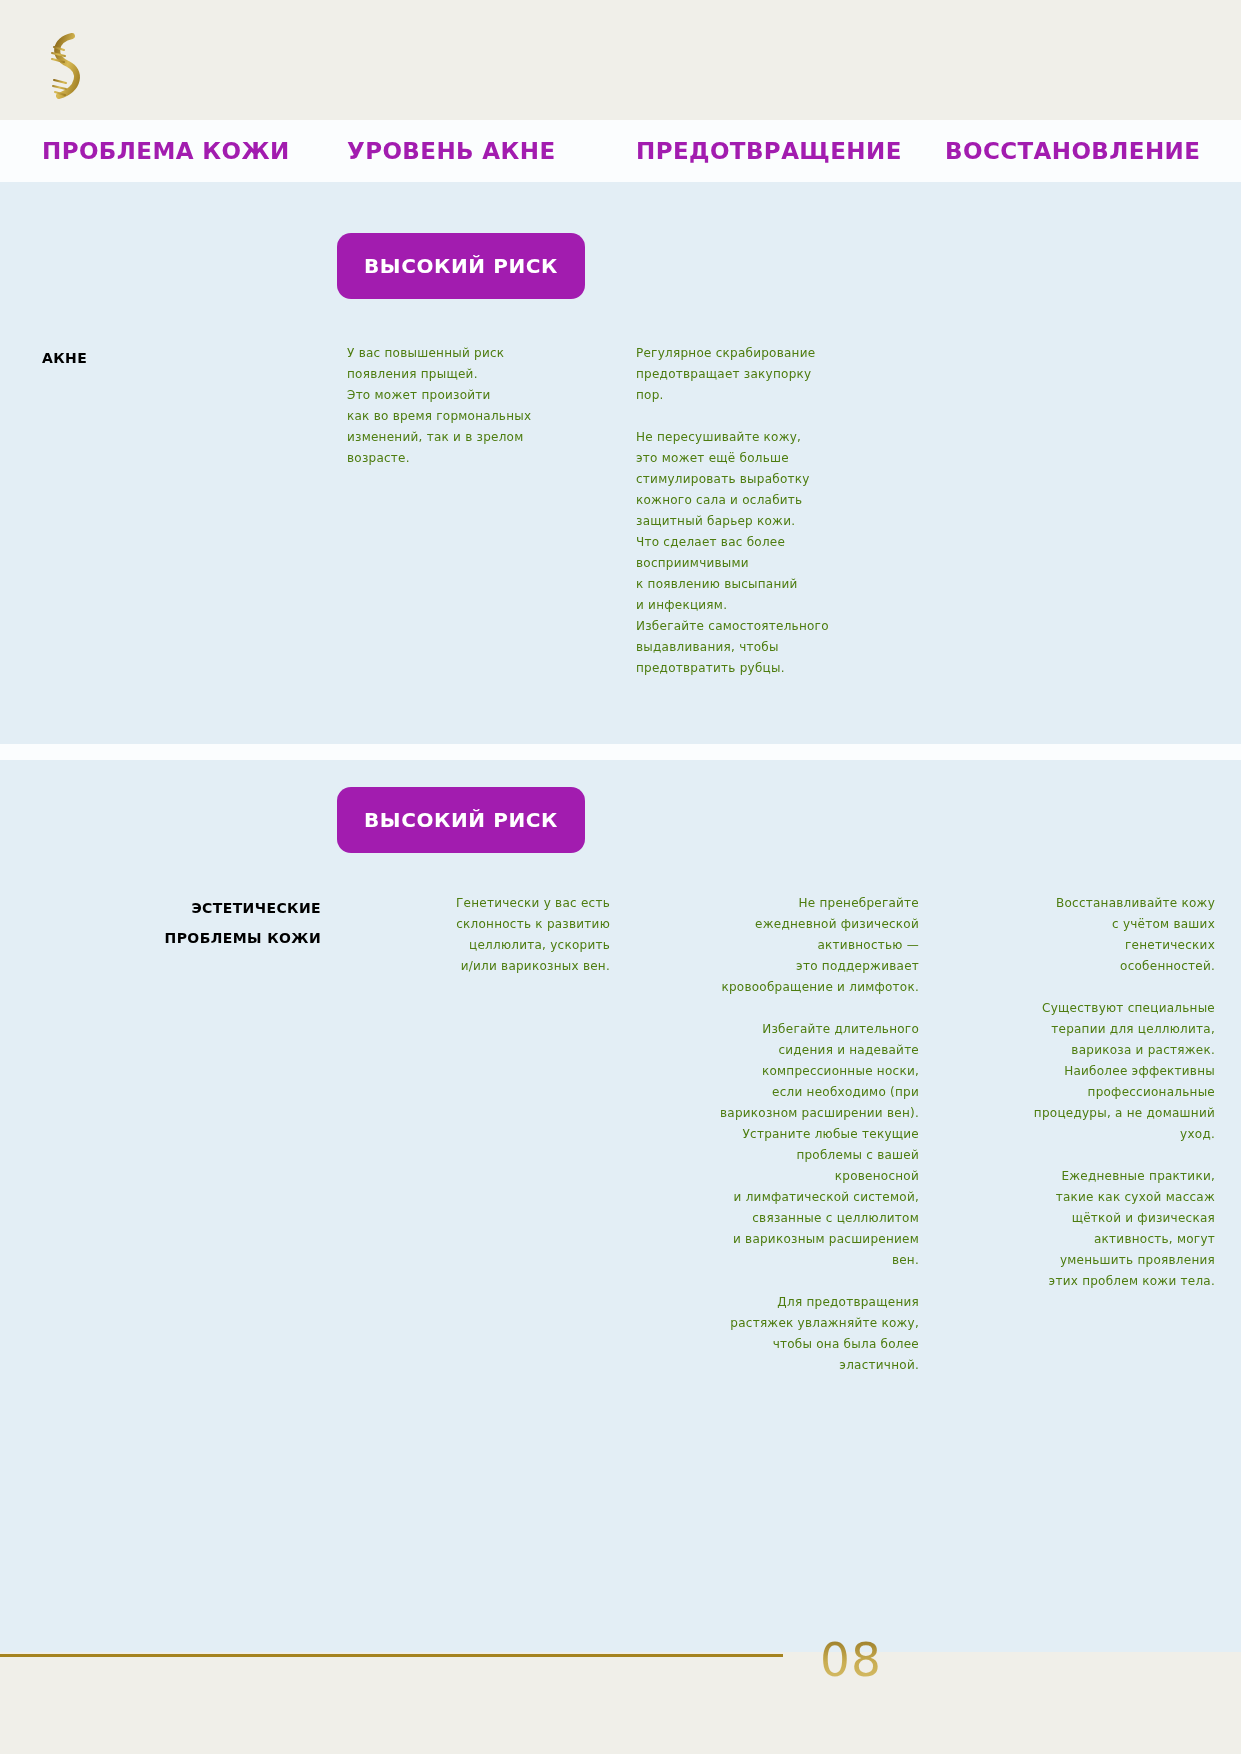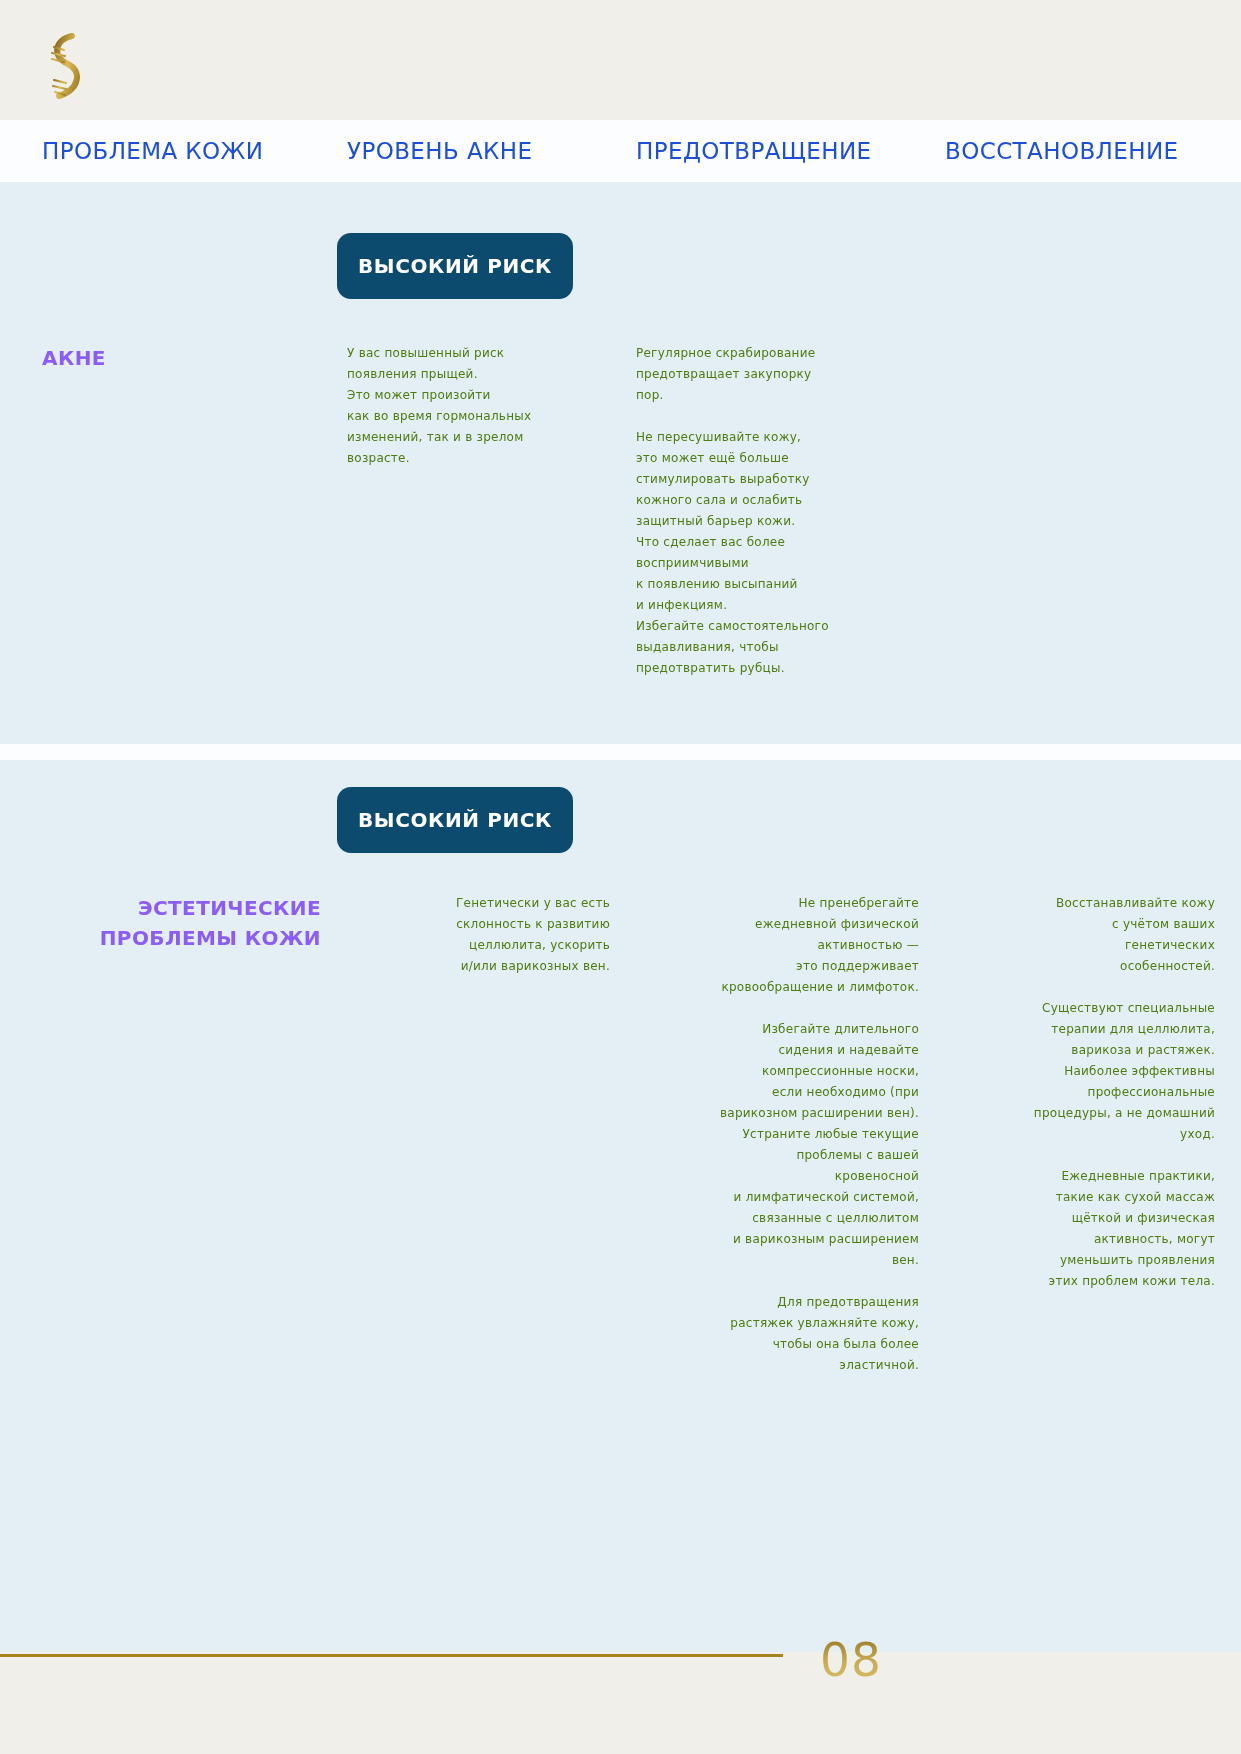--- a/index.html
+++ b/index.html
@@ -32,65 +32,65 @@
     grid-template-columns: 305px 289px 309px 1fr;
     padding-left: 42px;
   }
   .header-row {
     height: 62px;
     background: #fbfdfe;
     align-items: center;
   }
   .col-header {
     font-size: 23px;
-    font-weight: 400;
+    font-weight: 700;
     letter-spacing: 0.4px;
-    color: #1d4ed8;
+    color: #a21caf;
     white-space: nowrap;
   }
 
   
   .risk-section {
     background: #e3eef5;
   }
   .section-1 { height: 562px; }
   .section-2 { height: 892px; }
   .section-gap { height: 16px; background: #fbfdfe; }
 
   .badge-row .badge {
     display: inline-block;
     margin-left: -10px;
-    background: #0c4a6e;
+    background: #a21caf;
     color: #ffffff;
     font-size: 20px;
     font-weight: 700;
     letter-spacing: 0.6px;
-    padding: 21px 21px;
+    padding: 21px 27px;
     border-radius: 14px;
     white-space: nowrap;
   }
   .section-1 .badge-row { padding-top: 51px; }
   .section-2 .badge-row { padding-top: 27px; }
   .section-1 .content-row { margin-top: 44px; }
   .section-2 .content-row { margin-top: 40px; text-align: right; }
 
   .cell {
     white-space: pre-line;
     font-size: 12px;
     line-height: 21px;
     letter-spacing: 0.25px;
     color: #4d7c0f;
     padding-right: 26px;
   }
   .problem-cell {
-    font-size: 20px;
+    font-size: 14px;
     line-height: 30px;
     font-weight: 700;
     letter-spacing: 0.4px;
-    color: #8b5cf6;
+    color: #000000;
   }
 
   
   .footer {
     position: absolute;
     left: 0;
     bottom: 16px;
     width: 100%;
     height: 102px;
   }

